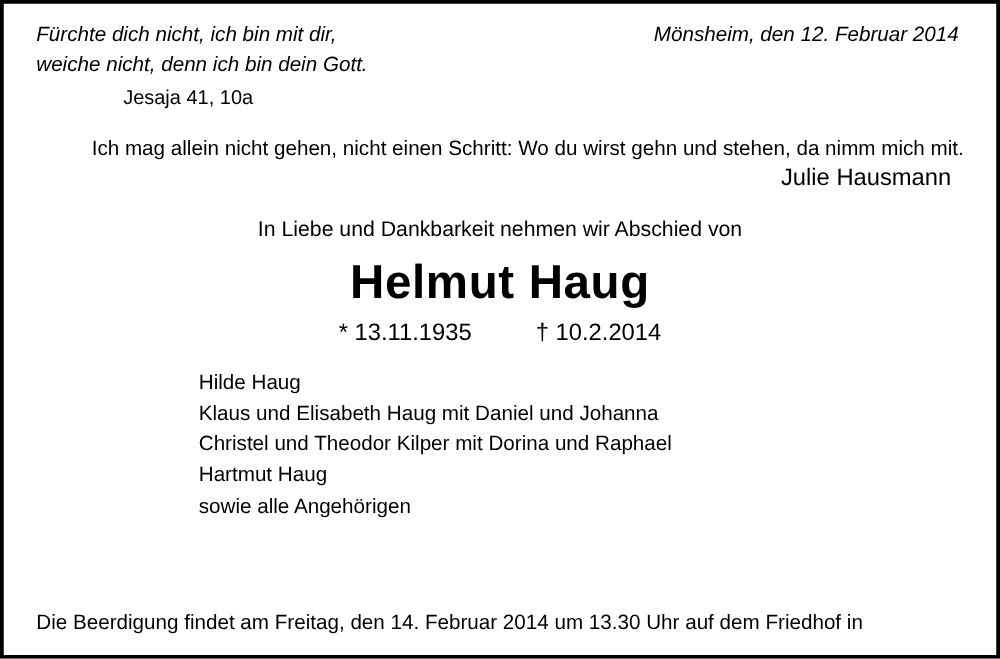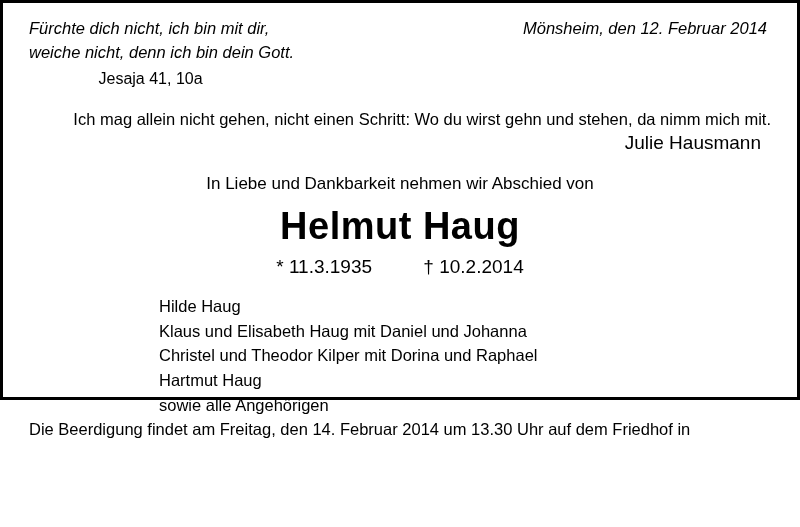--- a/index.html
+++ b/index.html
@@ -10,21 +10,21 @@
   body {
     width: 800px;
     height: 527px;
     font-family: "Liberation Sans", sans-serif;
     color: #000000;
     overflow: hidden;
   }
   .notice {
     box-sizing: border-box;
     width: 800px;
-    height: 400px;
+    height: 527px;
     border: 3px solid #000000;
     padding: 14px 26px 10px 26px;
     display: flex;
     flex-direction: column;
   }
   .top-row {
     display: flex;
     justify-content: space-between;
     align-items: flex-start;
   }
@@ -114,21 +114,21 @@
   </div>
 
   <div class="poem">Ich mag allein nicht gehen, nicht einen Schritt: Wo du wirst gehn und stehen, da nimm mich mit.</div>
   <div class="poem-author">Julie Hausmann</div>
 
   <div class="farewell">In Liebe und Dankbarkeit nehmen wir Abschied von</div>
 
   <div class="name">Helmut Haug</div>
 
   <div class="dates">
-    <span class="birth">* 11.3.1935</span>
+    <span class="birth">* 13.11.1935</span>
     <span>† 10.2.2014</span>
   </div>
 
 
   <div class="family-block">
     <span class="line">Hilde Haug</span>
     <span class="line">Klaus und Elisabeth Haug mit Daniel und Johanna</span>
     <span class="line">Christel und Theodor Kilper mit Dorina und Raphael</span>
     <span class="line">Hartmut Haug</span>
     <span class="line">sowie alle Angehörigen</span>

